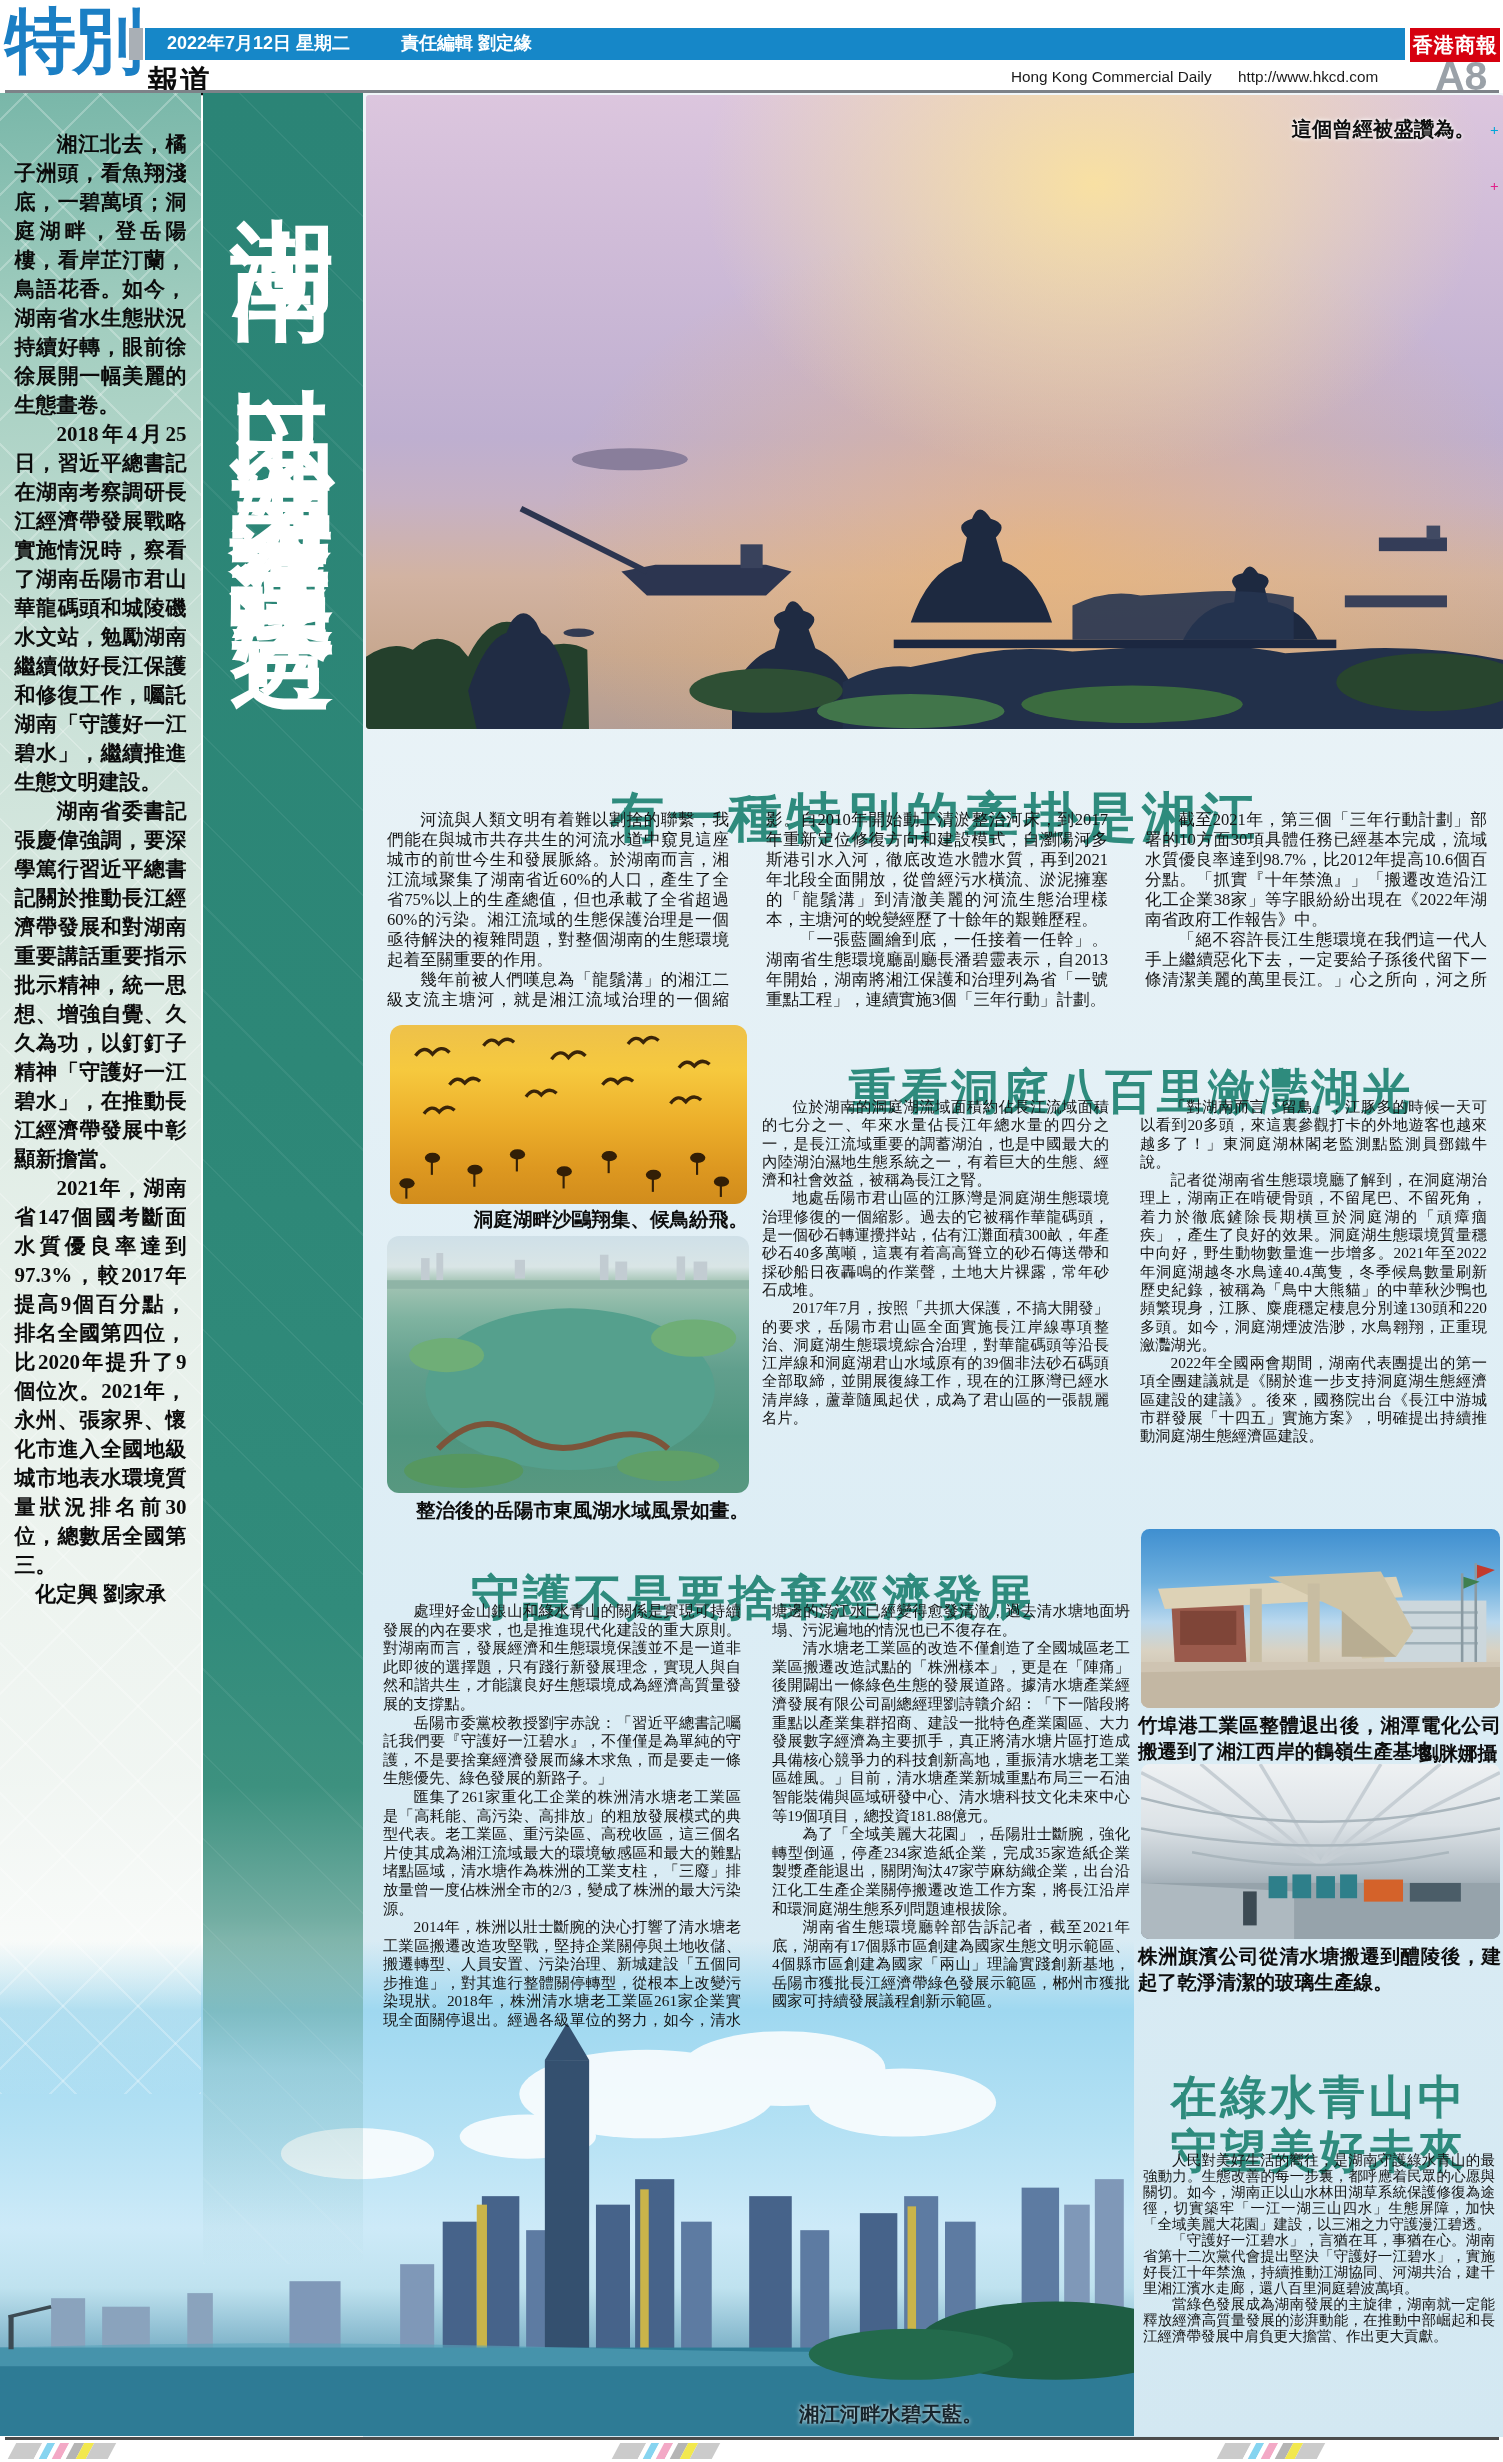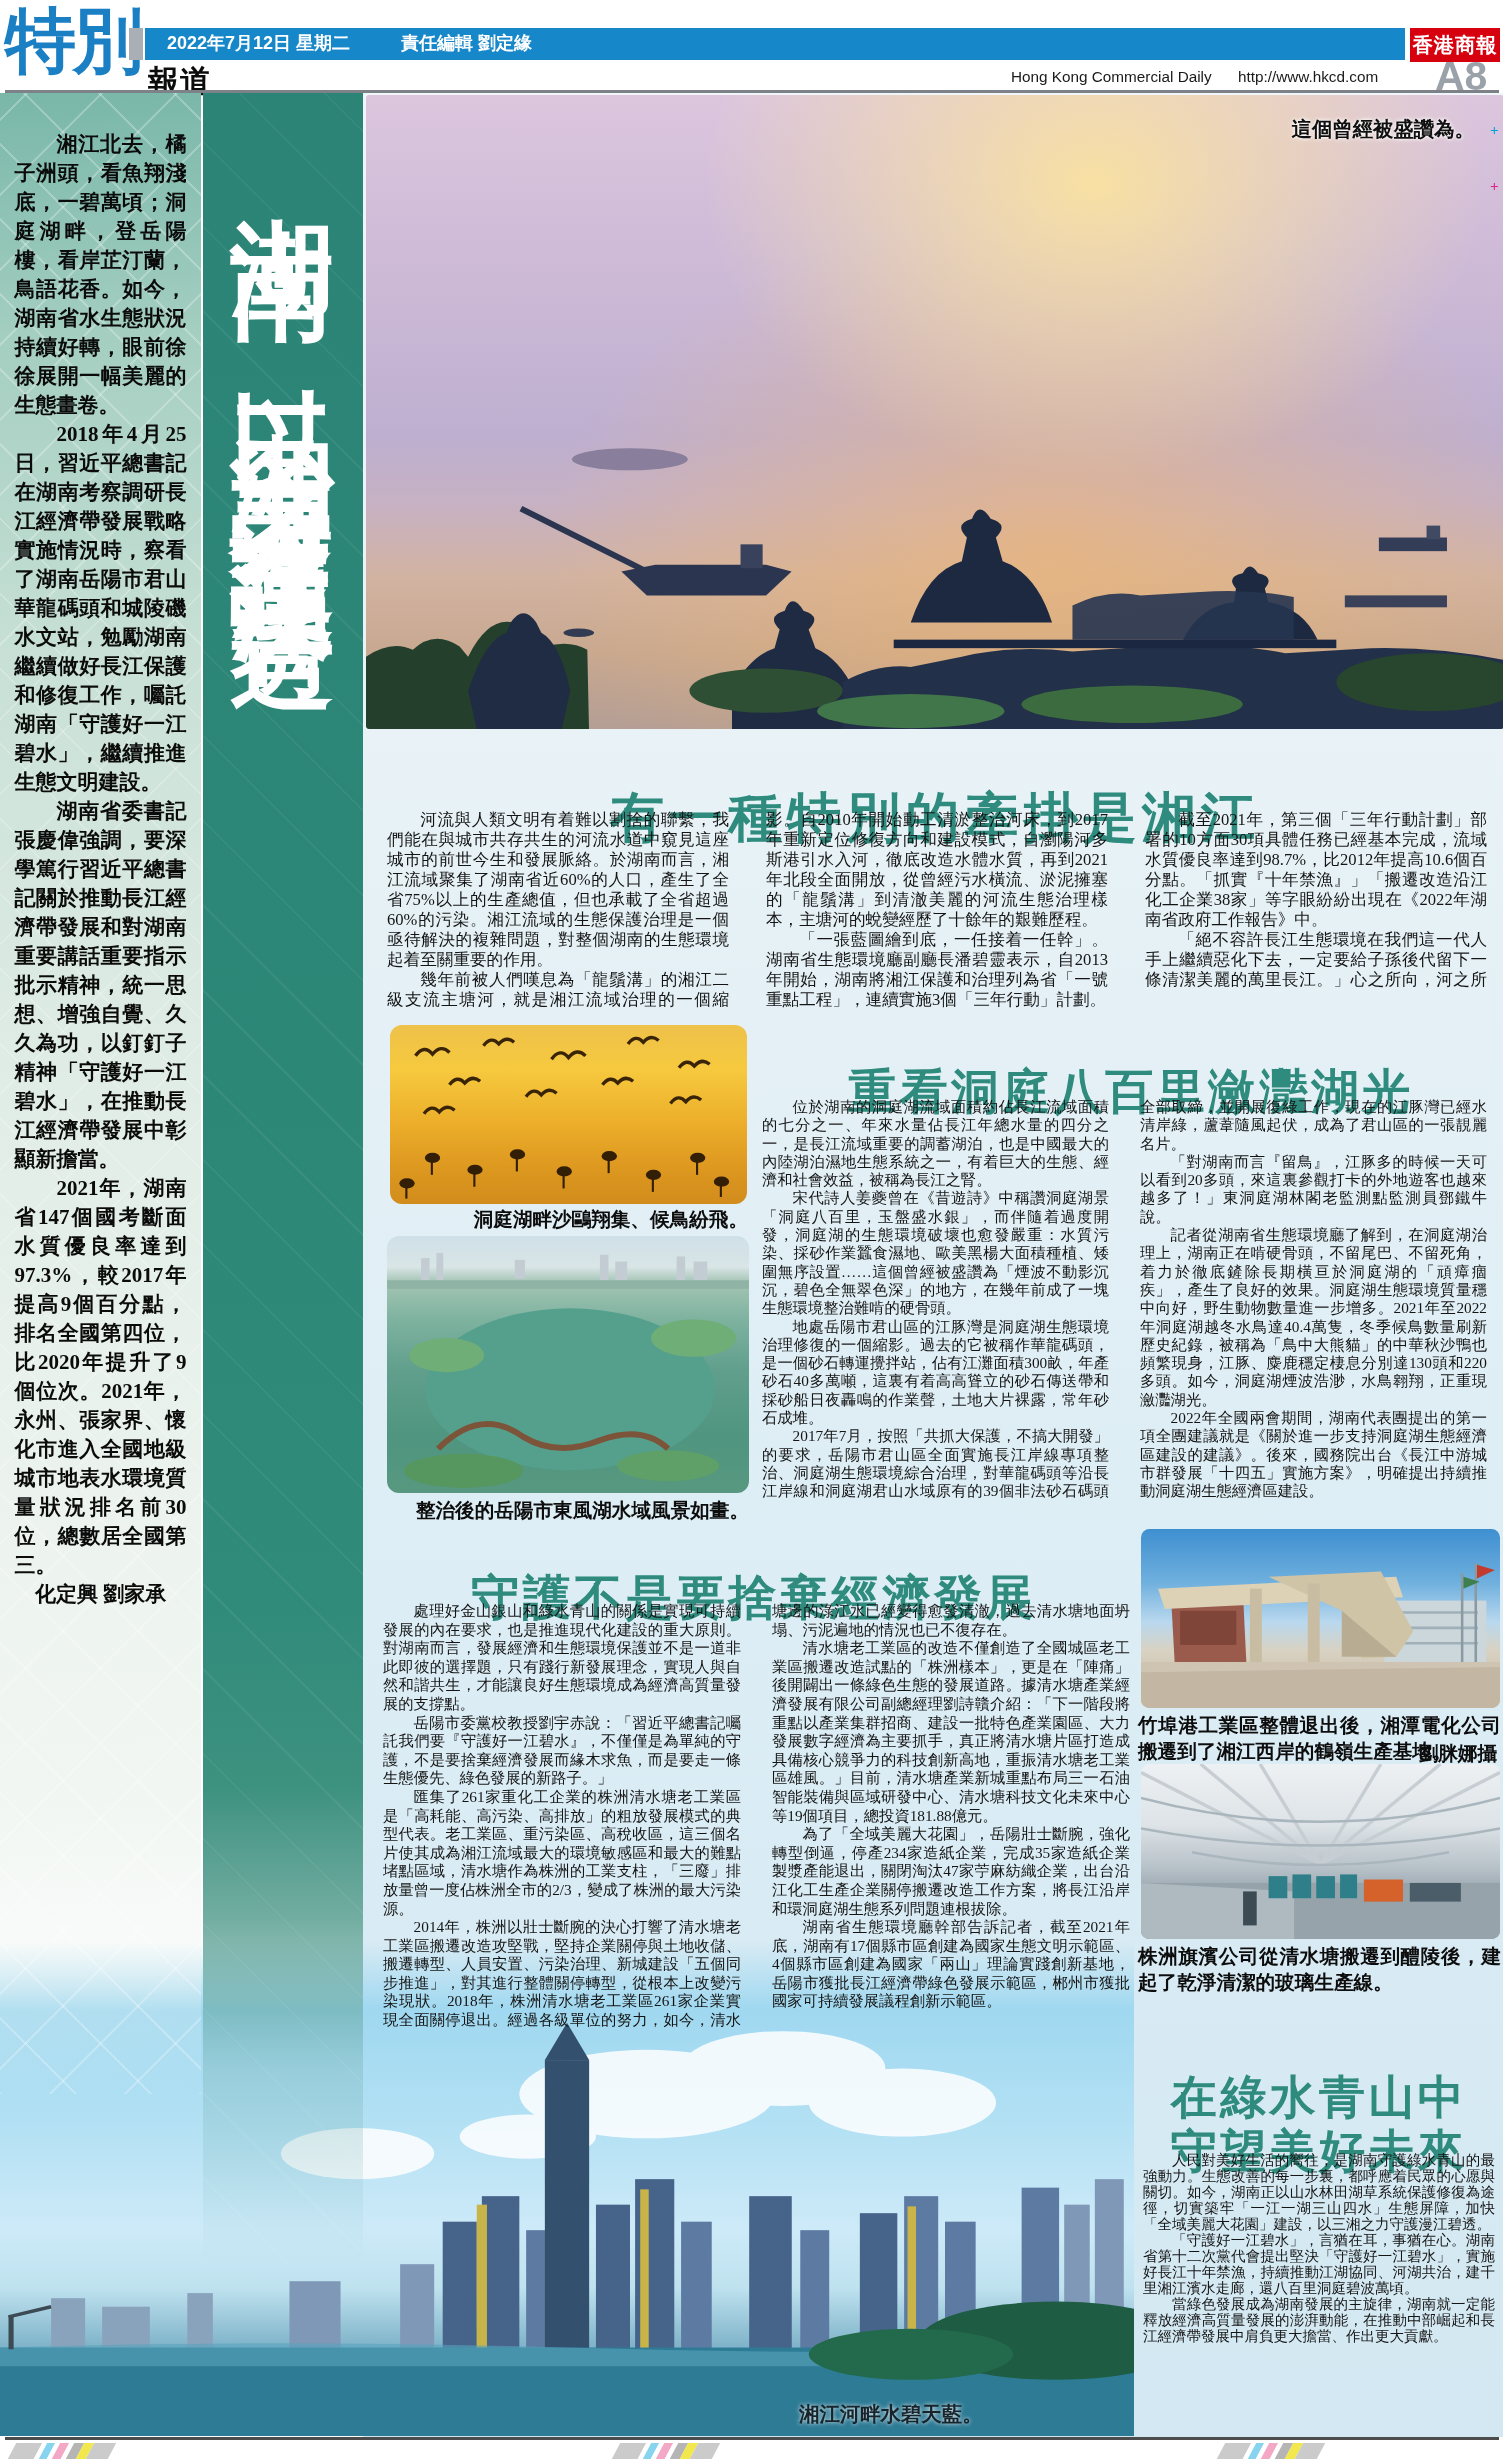--- a/index.html
+++ b/index.html
@@ -231,21 +231,20 @@
       <ellipse cx="360" cy="120" rx="50" ry="22" fill="#6fae77"></ellipse>
       <ellipse cx="330" cy="270" rx="60" ry="18" fill="#5f9f68"></ellipse>
       <ellipse cx="90" cy="276" rx="70" ry="20" fill="#569760"></ellipse>
     </svg>
   </div>
   <div class="cap cap-lake">整治後的岳陽市東風湖水域風景如畫。</div>
 
   <h2 class="art-title t2">重看洞庭八百里瀲灩湖光</h2>
   <div class="art-text x2">
     <p>位於湖南的洞庭湖流域面積約佔長江流域面積的七分之一、年來水量佔長江年總水量的四分之一，是長江流域重要的調蓄湖泊，也是中國最大的內陸湖泊濕地生態系統之一，有着巨大的生態、經濟和社會效益，被稱為長江之腎。</p>
-    <p>宋代詩人姜夔曾在《昔遊詩》中稱讚洞庭湖景「洞庭八百里，玉盤盛水銀」，而伴隨着過度開發，洞庭湖的生態環境破壞也愈發嚴重：水質污染、採砂作業蠶食濕地、歐美黑楊大面積種植、矮圍無序設置……這個曾經被盛讚為「煙波不動影沉沉，碧色全無翠色深」的地方，在幾年前成了一塊生態環境整治難啃的硬骨頭。</p>
     <p>地處岳陽市君山區的江豚灣是洞庭湖生態環境治理修復的一個縮影。過去的它被稱作華龍碼頭，是一個砂石轉運攪拌站，佔有江灘面積300畝，年產砂石40多萬噸，這裏有着高高聳立的砂石傳送帶和採砂船日夜轟鳴的作業聲，土地大片裸露，常年砂石成堆。</p>
     <p>2017年7月，按照「共抓大保護，不搞大開發」的要求，岳陽市君山區全面實施長江岸線專項整治、洞庭湖生態環境綜合治理，對華龍碼頭等沿長江岸線和洞庭湖君山水域原有的39個非法砂石碼頭全部取締，並開展復綠工作，現在的江豚灣已經水清岸綠，蘆葦隨風起伏，成為了君山區的一張靚麗名片。</p>
     <p>「對湖南而言『留鳥』，江豚多的時候一天可以看到20多頭，來這裏參觀打卡的外地遊客也越來越多了！」東洞庭湖林閣老監測點監測員鄧鐵牛說。</p>
     <p>記者從湖南省生態環境廳了解到，在洞庭湖治理上，湖南正在啃硬骨頭，不留尾巴、不留死角，着力於徹底鏟除長期橫亘於洞庭湖的「頑瘴痼疾」，產生了良好的效果。洞庭湖生態環境質量穩中向好，野生動物數量進一步增多。2021年至2022年洞庭湖越冬水鳥達40.4萬隻，冬季候鳥數量刷新歷史紀錄，被稱為「鳥中大熊貓」的中華秋沙鴨也頻繁現身，江豚、麋鹿穩定棲息分別達130頭和220多頭。如今，洞庭湖煙波浩渺，水鳥翱翔，正重現瀲灩湖光。</p>
     <p>2022年全國兩會期間，湖南代表團提出的第一項全團建議就是《關於進一步支持洞庭湖生態經濟區建設的建議》。後來，國務院出台《長江中游城市群發展「十四五」實施方案》，明確提出持續推動洞庭湖生態經濟區建設。</p>
   </div>
 
   <h2 class="art-title t3">守護不是要捨棄經濟發展</h2>
   <div class="art-text x3">
     <p>處理好金山銀山和綠水青山的關係是實現可持續發展的內在要求，也是推進現代化建設的重大原則。對湖南而言，發展經濟和生態環境保護並不是一道非此即彼的選擇題，只有踐行新發展理念，實現人與自然和諧共生，才能讓良好生態環境成為經濟高質量發展的支撐點。</p>

